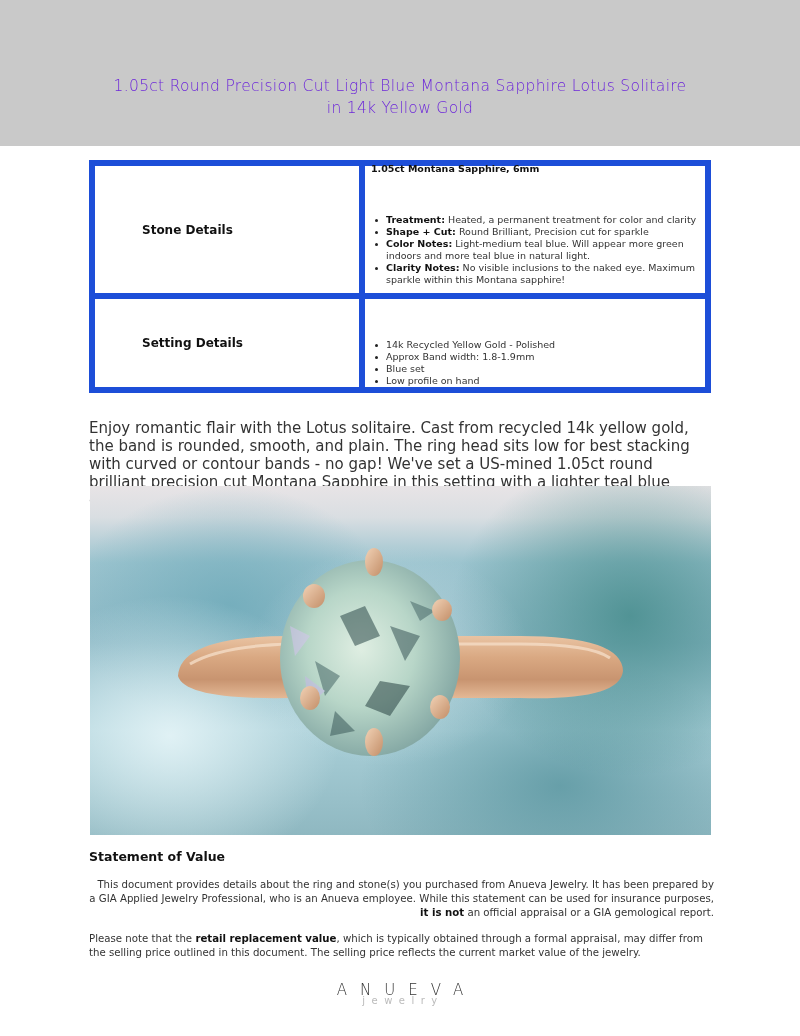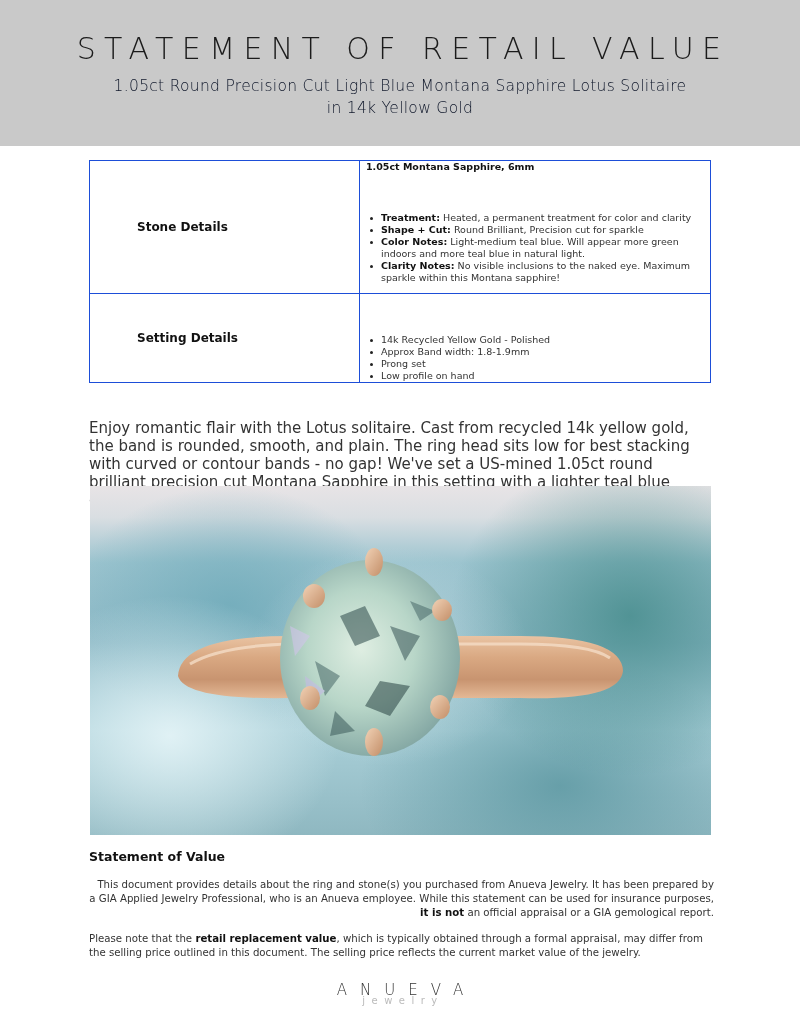--- a/index.html
+++ b/index.html
@@ -11,29 +11,29 @@
     background: #c9c9c9; text-align: center;
   }
   .header .title {
     position: absolute; left: 0; right: 0; top: 31px;
     font-family: "DejaVu Sans", sans-serif; font-weight: 200;
     font-size: 30px; letter-spacing: 8.4px; color: #1b1b1b;
     text-indent: 6px;
   }
   .header .subtitle {
     position: absolute; left: 110px; right: 110px; top: 75px;
-    font-size: 15.5px; line-height: 22px; color: #0f172a; font-weight: 300;
+    font-size: 15.5px; line-height: 22px; color: #6d28d9; font-weight: 300;
     letter-spacing: 0.3px;
   }
 
   .details-table {
     position: absolute; left: 89px; top: 160px; width: 622px;
     border-collapse: collapse;
   }
-  .details-table td { border: 1px solid #1d4ed8; vertical-align: middle; }
+  .details-table td { border: 6px solid #1d4ed8; vertical-align: middle; }
   .details-table td.label {
     width: 270px; padding-left: 47px;
     font-weight: bold; font-size: 12px; color: #111;
   }
   .details-table td.value { font-size: 9.5px; color: #333; padding: 0 6px; }
   .row-stone td { height: 133px; }
   .row-setting td { height: 63px; }
   .row-price td { height: 50px; }
   .stone-head { font-weight: bold; font-size: 9.5px; color: #111; margin-top: -10px; margin-bottom: 11px; }
   ul.bullets { list-style: none; padding-left: 0; margin-top: 40px; }
@@ -84,21 +84,20 @@
     font-weight: 200; font-size: 15px; letter-spacing: 13px; color: #333; text-indent: 13px;
   }
   .logo .sub {
     margin-top: -4px; font-size: 10px; letter-spacing: 6.5px; color: #bbb; text-indent: 6px;
   }
 </style>
 </head>
 <body>
 
 <div class="header">
-  <div class="title">STATEMENT OF RETAIL VALUE</div>
   <div class="subtitle">1.05ct Round Precision Cut Light Blue Montana Sapphire Lotus Solitaire in 14k Yellow Gold</div>
 </div>
 
 <table class="details-table">
   <tbody>
       <tr class="row-stone">
     <td class="label">Stone Details</td>
     <td class="value">
       <div class="stone-head">1.05ct Montana Sapphire, 6mm</div>
       <ul class="bullets">
@@ -108,21 +107,21 @@
         <li><b>Clarity Notes:</b><span> No visible inclusions to the naked eye. Maximum sparkle within this Montana sapphire!</span></li>
       </ul>
     </td>
   </tr>
   <tr class="row-setting">
     <td class="label">Setting Details</td>
     <td class="value">
       <ul class="bullets">
         <li>14k Recycled Yellow Gold - Polished</li>
         <li>Approx Band width: 1.8-1.9mm</li>
-        <li>Prong set</li>
+        <li>Blue set</li>
         <li>Low profile on hand</li>
       </ul>
     </td>
   </tr>
 </tbody>
   </table>
 
 <p class="description">Enjoy romantic flair with the Lotus solitaire. Cast from recycled 14k yellow gold, the band is rounded, smooth, and plain. The ring head sits low for best stacking with curved or contour bands - no gap! We've set a US-mined 1.05ct round brilliant precision cut Montana Sapphire in this setting with a lighter teal blue color.</p>
 
 <div class="photo">

